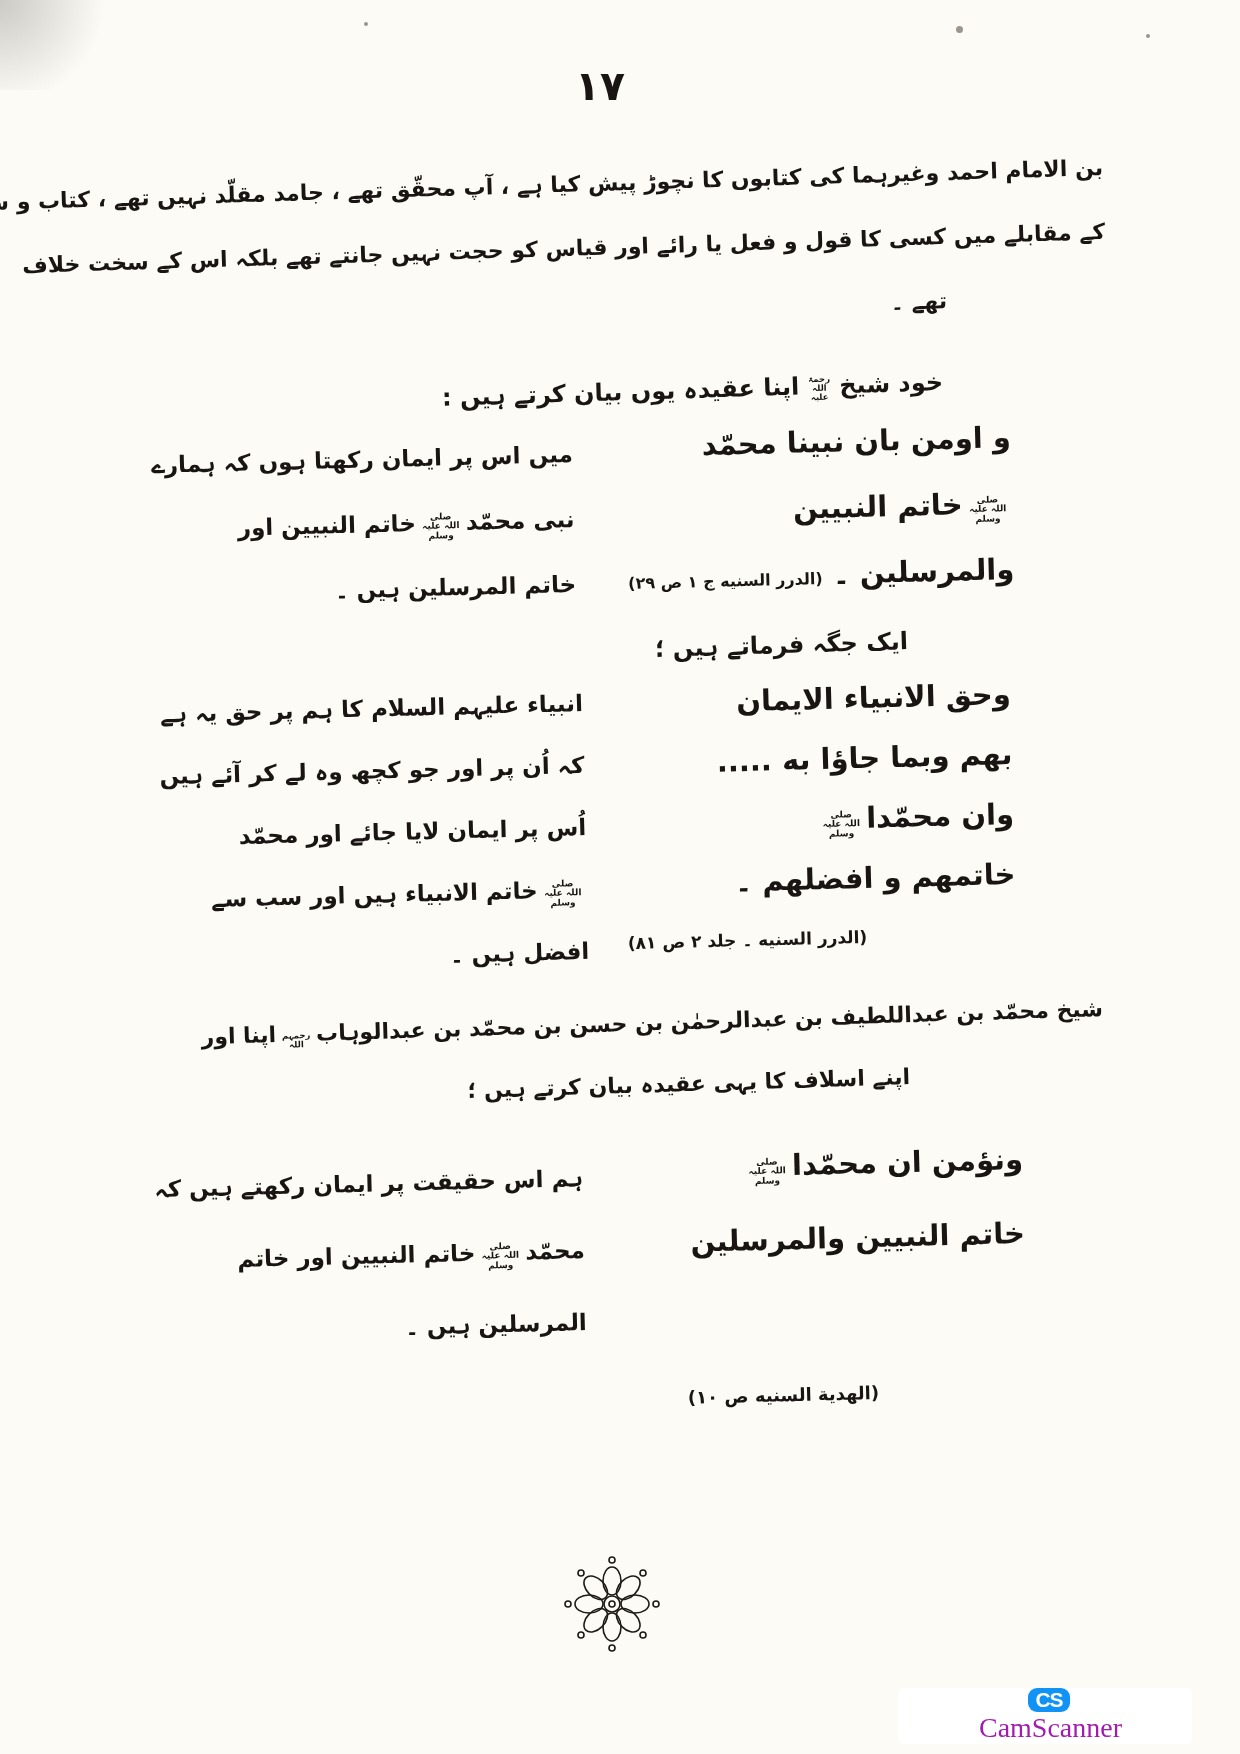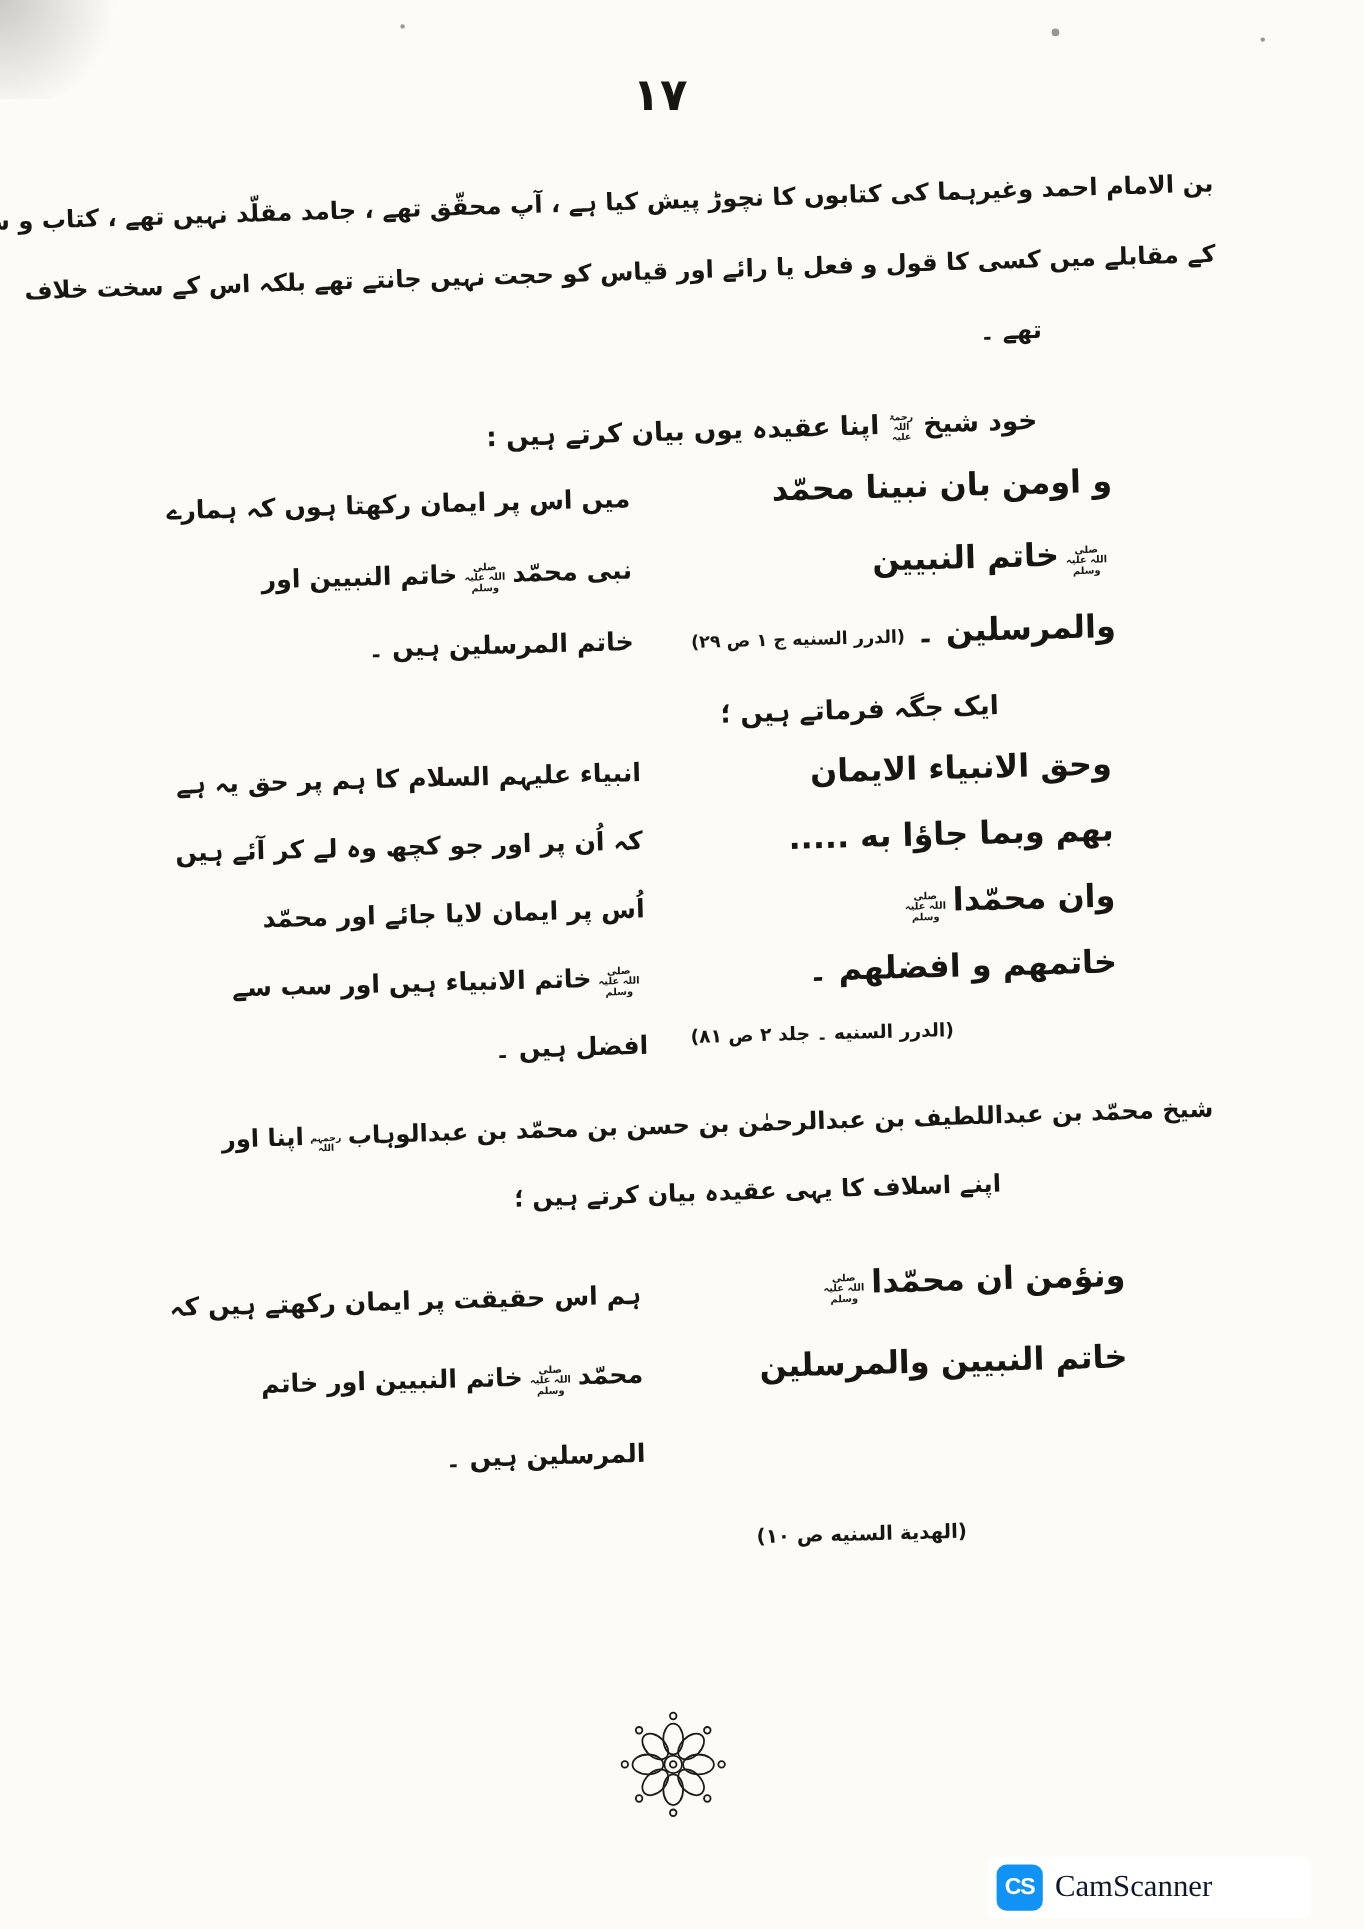--- a/index.html
+++ b/index.html
@@ -37,30 +37,30 @@
     margin:0 5px;white-space:normal;letter-spacing:0;
   }
   .hon.rah{width:30px;font-size:8.5px;vertical-align:-6px;}
   .indent160{padding-left:0;padding-right:160px;}
   .indent195{padding-right:195px;}
   .indent150{padding-right:150px;}
   .ornament{position:absolute;left:564px;top:1554px;}
   .watermark{
     position:absolute;left:898px;top:1688px;width:294px;height:56px;
     background:#ffffff;border-radius:6px;
-    display:flex;align-items:center;direction:ltr;padding:0;
+    display:flex;align-items:center;direction:ltr;padding:0;flex-direction:column;
   }
   .cs-logo{
     width:42px;height:42px;margin-left:8px;border-radius:9px;
     background:#1193f5;color:#fff;display:flex;align-items:center;justify-content:center;
     font-family:"Liberation Sans",sans-serif;font-weight:bold;font-size:21px;letter-spacing:-1px;
   }
   .cs-label{
     margin-left:11px;font-family:"Liberation Serif",serif;
-    font-size:28px;color:#0f172a;
+    font-size:28px;color:#a21caf;
   }
 </style>
 </head>
 <body>
 
 <div class="page">
 
   <div class="corner-shade"></div>
   <div class="speck" style="left:956px;top:26px;width:7px;height:7px;"></div>
   <div class="speck" style="left:1146px;top:34px;width:4px;height:4px;"></div>

